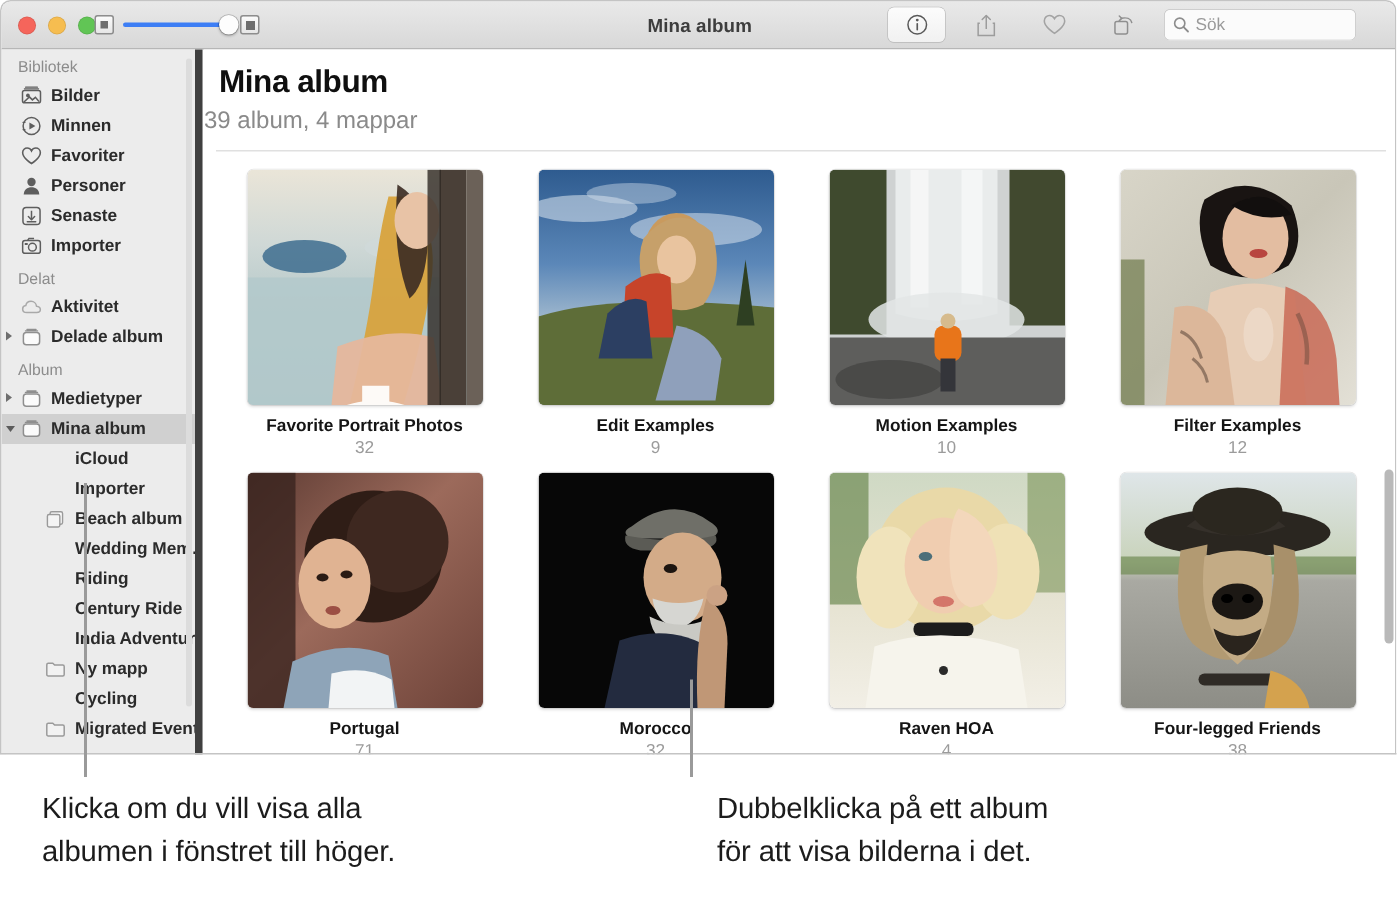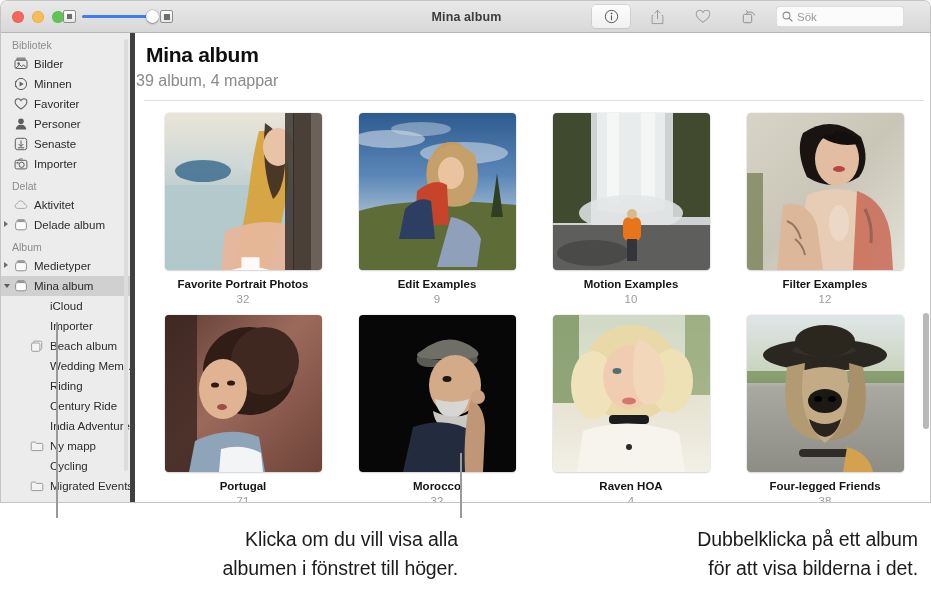--- a/index.html
+++ b/index.html
@@ -107,21 +107,21 @@
     padding: 6px 0 3px 11px; font-weight: normal;
   }
   .sb-row {
     height: 20px; display: flex; align-items: center;
     padding-left: 13px; gap: 6px;
     font-size: 11.5px; color: #2b2b2b;
     position: relative;
   }
   .sb-row.selected { background: #d0d0d0; }
   .sb-row.indent { padding-left: 29px; }
-  .sb-label { white-space: nowrap; overflow: hidden; }
+  .sb-label { white-space: nowrap; overflow: hidden; font-weight: bold; }
   .sb-icon { width: 14px; height: 14px; flex: 0 0 14px; display:block; }
   .disc {
     position: absolute; left: 3px; top: 6px;
     width: 0; height: 0;
     border-left: 4.5px solid #6e6e6e;
     border-top: 3.5px solid transparent;
     border-bottom: 3.5px solid transparent;
   }
   .disc.open {
     border-left: 3.5px solid transparent;
@@ -184,21 +184,20 @@
   }
 
   
   .callout-line {
     position: absolute; width: 2px; background: #9a9a9a;
   }
   .callout-text {
     position: absolute;
     font-size: 19.5px; color: #1c1c1c; line-height: 29px;
     letter-spacing: -.1px;
-    text-align: right;
   }
 </style>
 </head>
 <body>
 
 <div class="window">
 
   <div class="titlebar">
     <div class="traffic">
       <div class="light red"></div>

